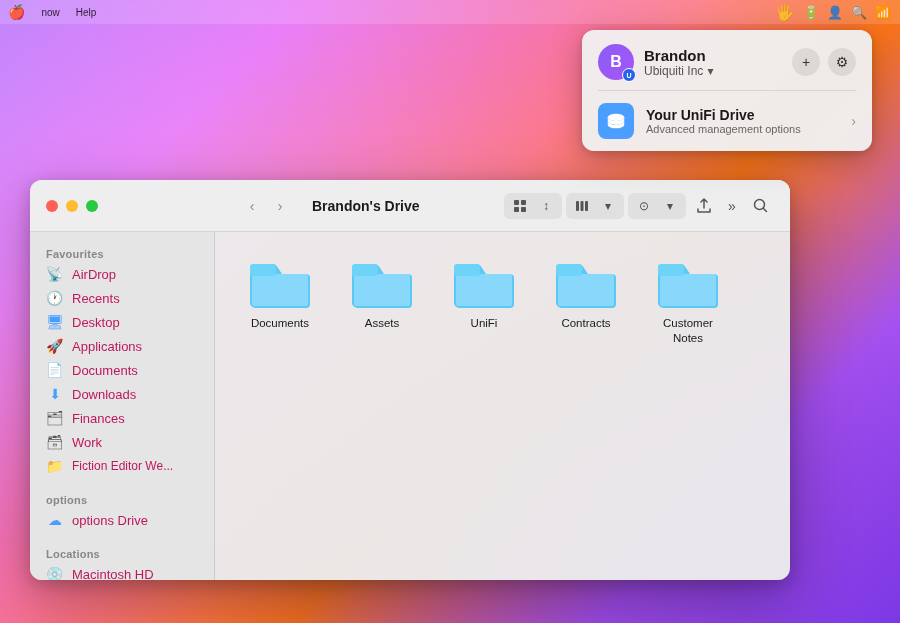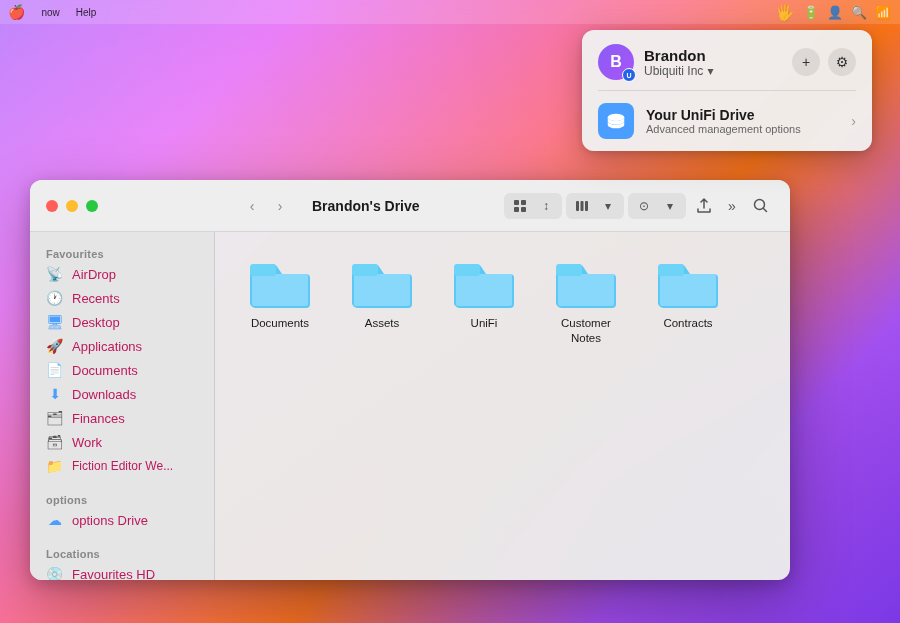--- a/index.html
+++ b/index.html
@@ -537,21 +537,21 @@
 
       <div class="sidebar-section-label" style="margin-top:8px">options</div>
       <div class="sidebar-item">
         <span class="sidebar-icon icon-icloud">☁</span>
         <span class="sidebar-label">options Drive</span>
       </div>
 
       <div class="sidebar-section-label" style="margin-top:8px">Locations</div>
       <div class="sidebar-item">
         <span class="sidebar-icon icon-macintosh">💿</span>
-        <span class="sidebar-label">Favourites HD</span>
+        <span class="sidebar-label">Macintosh HD</span>
       </div>
     </div>
 
     <div class="finder-main">
       <div class="finder-files">
         <div class="files-row">
 
           <div class="file-cell">
             <div class="folder-icon">
               <svg width="64" height="56" viewBox="0 0 64 56" fill="none">
@@ -583,31 +583,31 @@
             <span class="file-label">UniFi</span>
           </div>
           <div class="file-cell">
             <div class="folder-icon">
               <svg width="64" height="56" viewBox="0 0 64 56" fill="none">
                 <path d="M2 16 Q2 10 8 10 L24 10 Q28 10 30 14 L34 20 L58 20 Q62 20 62 24 L62 50 Q62 54 58 54 L8 54 Q4 54 2 50 Z" fill="#5cc8f5"></path>
                 <path d="M4 20 L60 20 L60 50 Q60 52 58 52 L6 52 Q4 52 4 50 Z" fill="#88d8fb"></path>
                 <rect x="2" y="10" width="26" height="12" rx="3" fill="#6dd4f8"></rect>
               </svg>
             </div>
-            <span class="file-label">Customer Notes</span>
+            <span class="file-label">Contracts</span>
           </div>
           <div class="file-cell">
             <div class="folder-icon">
               <svg width="64" height="56" viewBox="0 0 64 56" fill="none">
                 <path d="M2 16 Q2 10 8 10 L24 10 Q28 10 30 14 L34 20 L58 20 Q62 20 62 24 L62 50 Q62 54 58 54 L8 54 Q4 54 2 50 Z" fill="#5cc8f5"></path>
                 <path d="M4 20 L60 20 L60 50 Q60 52 58 52 L6 52 Q4 52 4 50 Z" fill="#88d8fb"></path>
                 <rect x="2" y="10" width="26" height="12" rx="3" fill="#6dd4f8"></rect>
               </svg>
             </div>
-            <span class="file-label">Contracts</span>
+            <span class="file-label">Customer Notes</span>
           </div>
         </div>
 
         <div class="files-row" style="margin-top:8px">
         </div>
       </div>
     </div>
   </div>
 </div>
 

